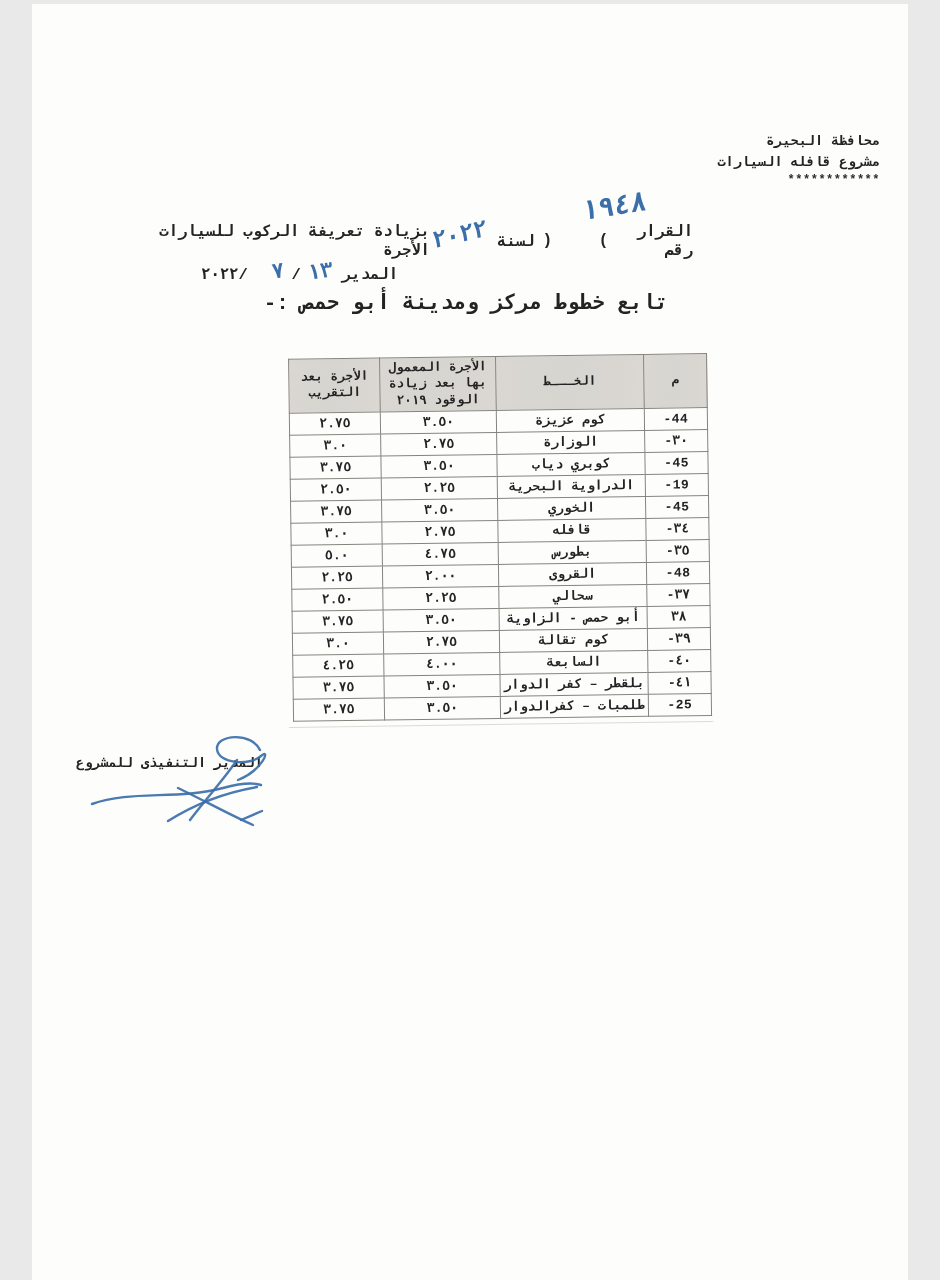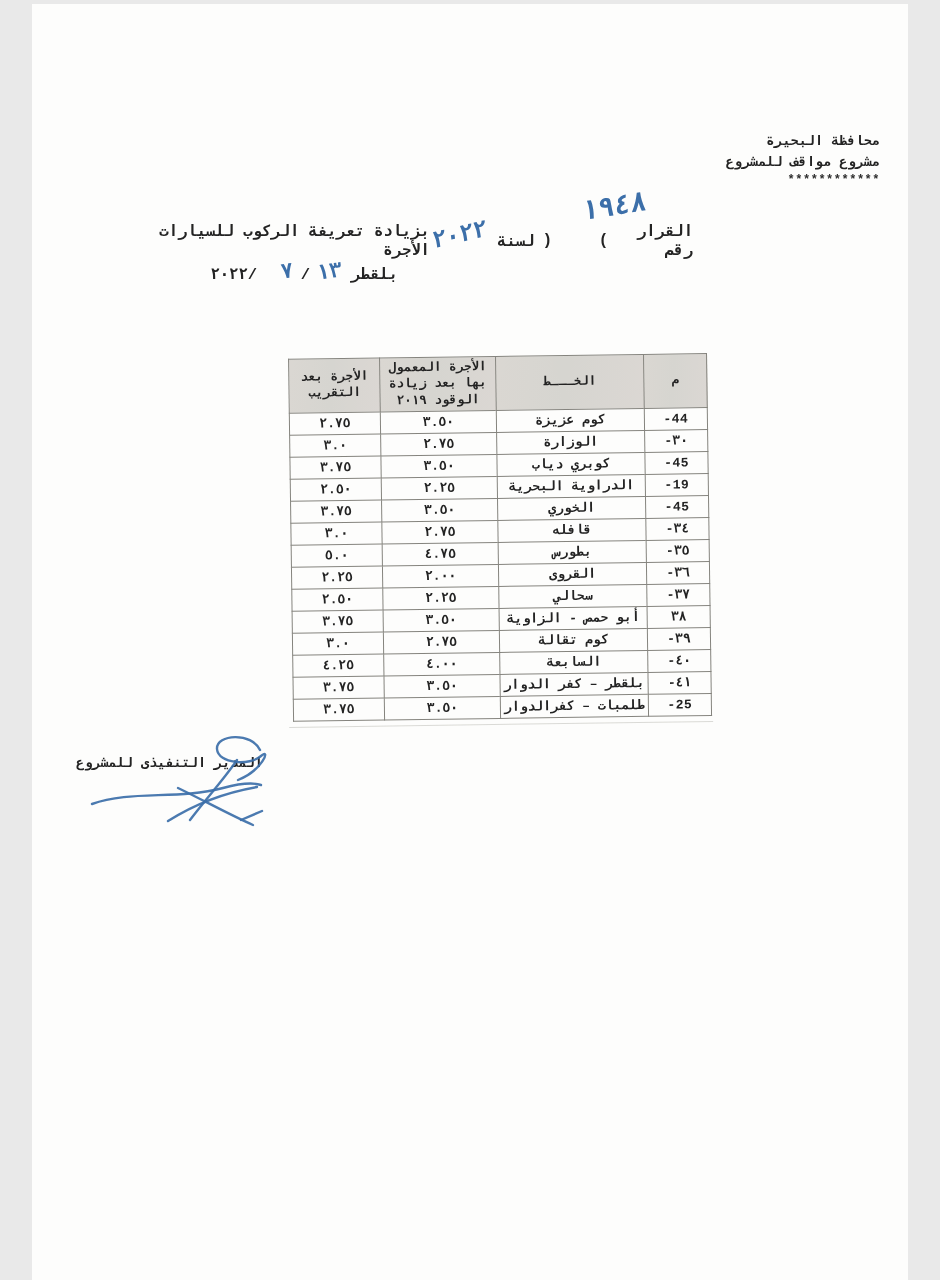--- a/index.html
+++ b/index.html
@@ -98,21 +98,21 @@
   .signature-svg{ position:absolute; left:28px; top:724px; }
   .signature-svg path{ stroke:var(--blue); stroke-width:2.4; fill:none; stroke-linecap:round; opacity:.92; }
 </style>
 </head>
 <body>
 
 <div class="page">
 
   <div class="letterhead">
     <div>محافظة البحيرة</div>
-    <div>مشروع مواقف للمشروع</div>
+    <div>مشروع قافله السيارات</div>
     <div class="stars">************</div>
   </div>
 
   <div class="hw-number">١٩٤٨</div>
 
   <div class="decree">
     <div class="decree-line">
       <span class="ar">بزيادة تعريفة الركوب للسيارات الأجرة</span>
       <span class="hw hw-year">٢٠٢٢</span>
       <span class="ar" style="margin-left:6px;">لسنة</span>
@@ -120,24 +120,25 @@
       <span class="paren-spacer"></span>
       <span class="paren">(</span>
       <span class="ar" style="margin-left:4px;">القرار رقم</span>
     </div>
     <div class="decree-line decree-line2">
       <span>٢٠٢٢</span>
       <span class="sep gap-wide">/</span>
       <span class="hw hw-daynum">٧</span>
       <span class="sep">/</span>
       <span class="hw hw-daynum">١٣</span>
-      <span class="ar" style="margin-left:9px;">بلقطر</span>
+      <span class="ar" style="margin-left:9px;">المدير</span>
     </div>
   </div>
 
+  <div class="doc-title">تابع خطوط مركز ومدينة أبو حمص :-</div>
 
   <div class="table-wrap">
     <table class="fare-table">
       <colgroup>
         <col class="col-num">
           <col class="col-line">
           <col class="col-fare">
           <col class="col-round">
       </colgroup>
       <thead>
@@ -185,21 +186,21 @@
             <td class="num">٢.٧٥</td>
             <td class="num">٣.٠</td>
           </tr>
           <tr>
             <td class="num">-٣٥</td>
             <td>بطورس</td>
             <td class="num">٤.٧٥</td>
             <td class="num">٥.٠</td>
           </tr>
           <tr>
-            <td class="num">-٣٦</td>
+            <td class="num">-48</td>
             <td>القروى</td>
             <td class="num">٢.٠٠</td>
             <td class="num">٢.٢٥</td>
           </tr>
           <tr>
             <td class="num">-٣٧</td>
             <td>سحالي</td>
             <td class="num">٢.٢٥</td>
             <td class="num">٢.٥٠</td>
           </tr>

